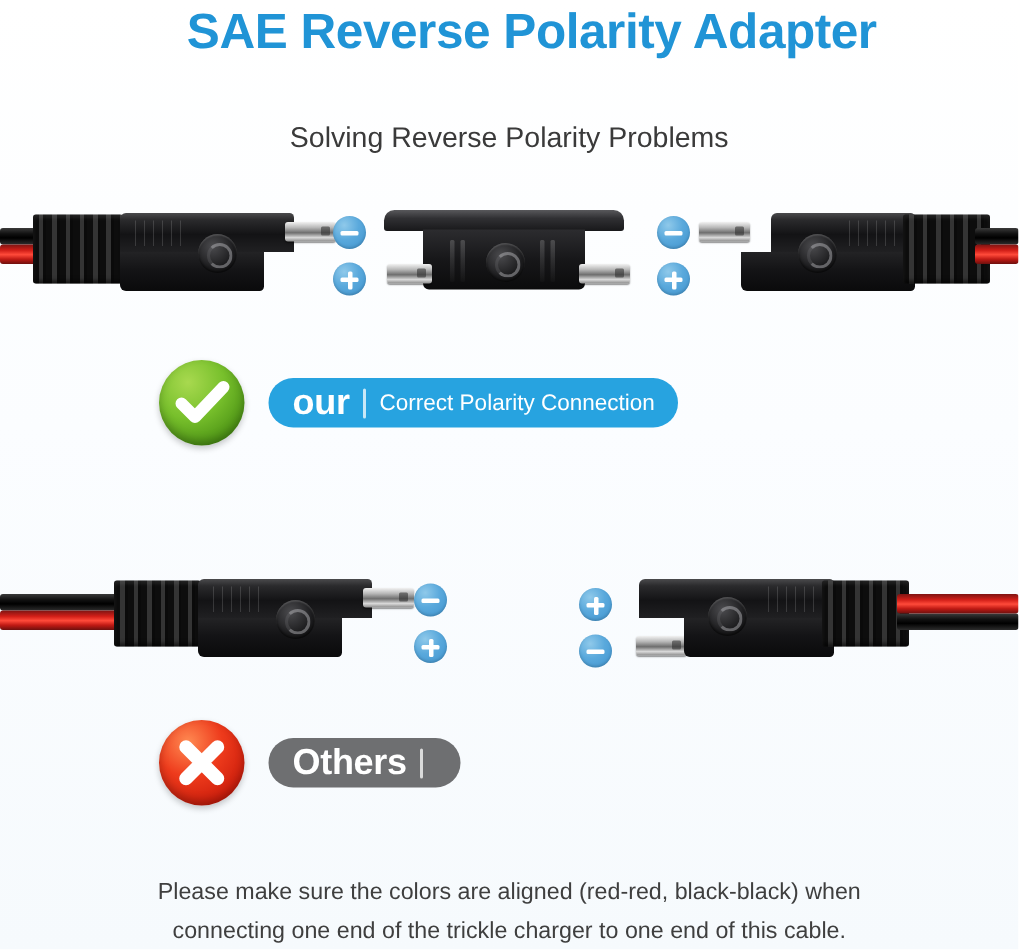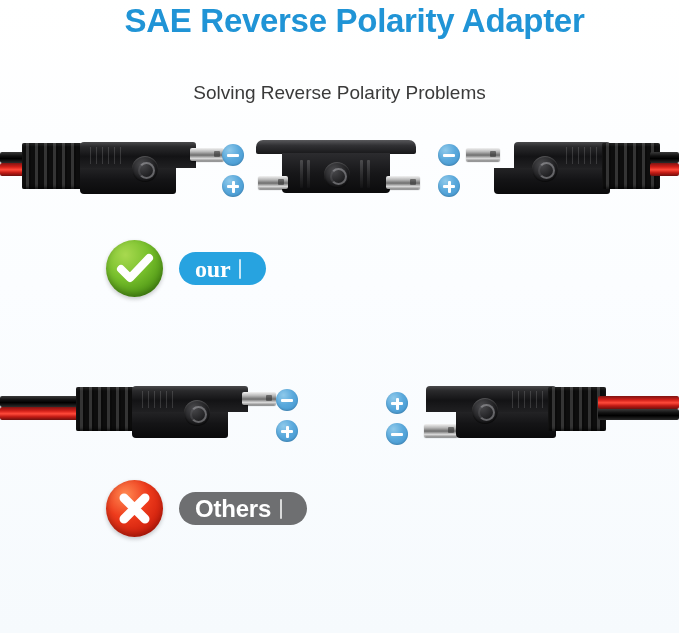--- a/index.html
+++ b/index.html
@@ -239,23 +239,24 @@
       <div class="blk"></div>
       <div class="red"></div>
     </div>
   </div>
 
   <div class="mark ok" style="left:106px;top:240px;">
     <svg width="57" height="57" viewBox="0 0 57 57" aria-hidden="true">
       <path d="M15 29 L24 38 L43 18" fill="none" stroke="#ffffff" stroke-width="8" stroke-linecap="round" stroke-linejoin="round"></path>
     </svg>
   </div>
-  <div class="pill blue" style="left:179px;top:252px;font-family:Liberation Serif, serif;">
+  <div class="pill blue" style="left:179px;top:252px;">
     <span class="big">our</span>
     <span class="bar"></span>
+    <span class="small">Correct Polarity Connection</span>
   </div>
 
   <div class="row" style="top:0;height:180px;">
 
     <div class="wire" style="left:0;top:396px;width:80px;height:24px;">
       <div class="blk"></div>
       <div class="red"></div>
     </div>
     <div class="boot" style="left:76px;top:387px;width:58px;height:44px;"></div>
     <div class="shell" style="left:132px;top:386px;width:116px;height:52px;">
@@ -299,14 +300,18 @@
   <div class="mark no" style="left:106px;top:480px;">
     <svg width="57" height="57" viewBox="0 0 57 57" aria-hidden="true">
       <path d="M18 18 L39 39 M39 18 L18 39" fill="none" stroke="#ffffff" stroke-width="9" stroke-linecap="round"></path>
     </svg>
   </div>
   <div class="pill gray" style="left:179px;top:492px;">
     <span class="big">Others</span>
     <span class="bar"></span>
   </div>
 
+  <div class="footer">
+    <div>Please make sure the colors are aligned (red-red, black-black) when</div>
+    <div>connecting one end of the trickle charger to one end of this cable.</div>
+  </div>
 
 </div>
 
 </body></html>

